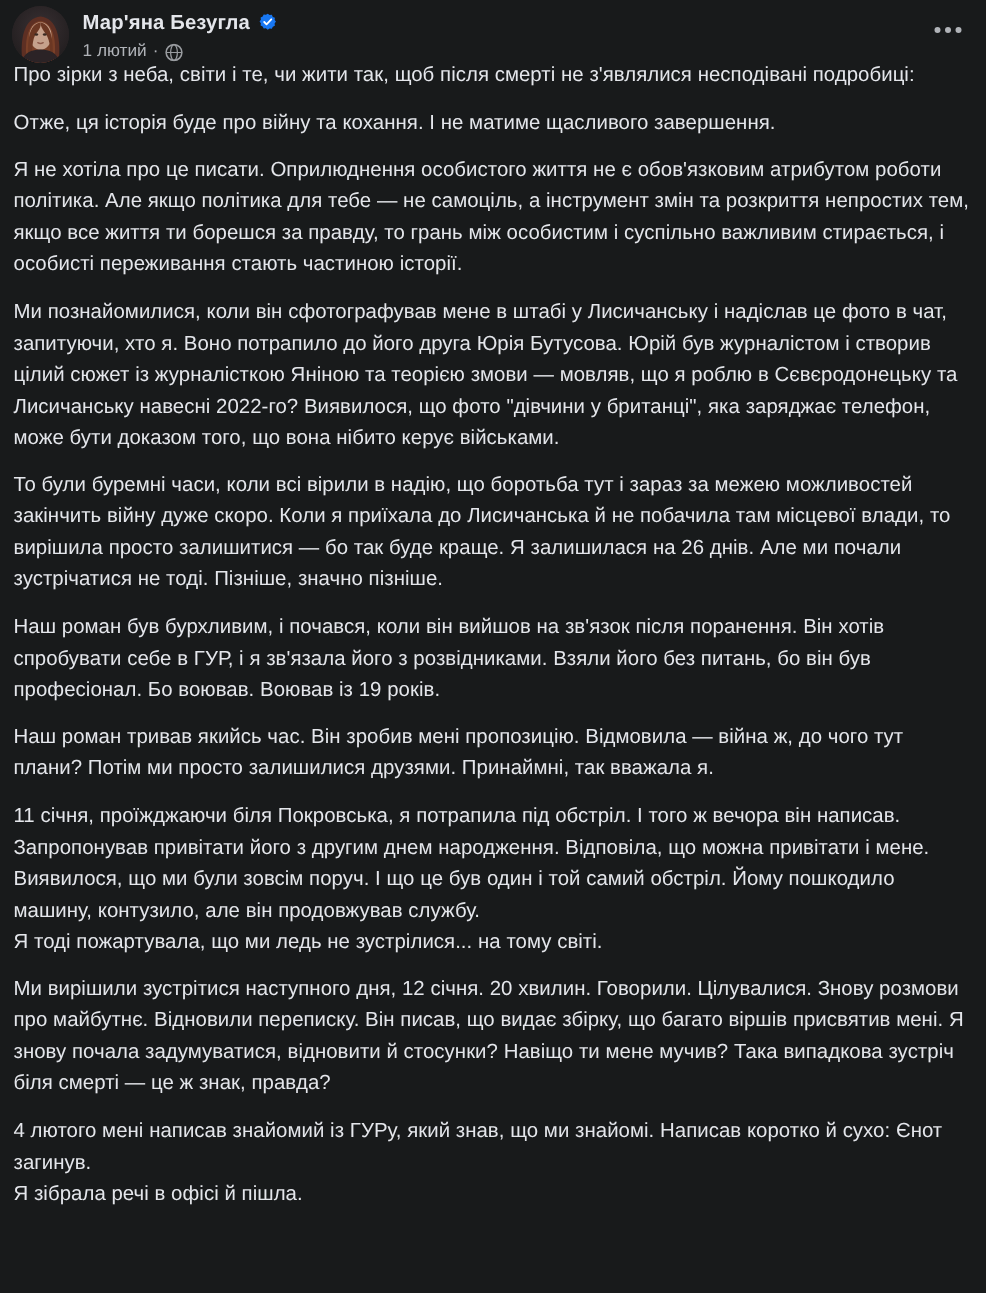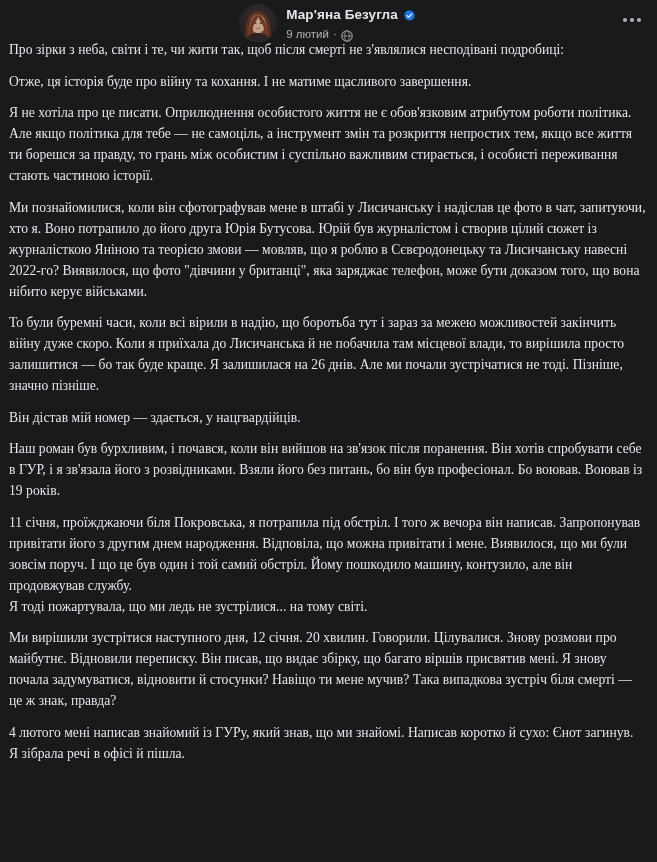--- a/index.html
+++ b/index.html
@@ -26,21 +26,20 @@
   }
 
   
   .post-header {
     display: flex;
     align-items: flex-start;
     padding: 4px 10px 0 8px;
     height: 42px;
     box-sizing: border-box;
     position: relative;
-    justify-content: center;
   }
   .avatar {
     width: 38px;
     height: 38px;
     border-radius: 50%;
     flex: 0 0 38px;
     overflow: hidden;
     background: #2a2426;
     position: relative;
   }
@@ -122,21 +121,20 @@
     line-height: 21px;
     color: #e4e6eb;
     position: relative;
     top: -3px;
   }
   .post-body p {
     margin: 0 0 10.5px 0;
     white-space: pre-wrap;
     word-wrap: break-word;
     letter-spacing: 0.03px;
-    font-family: Liberation Serif, serif;
   }
   .post-body p.first-line {
     margin-bottom: 10.5px;
   }
 </style>
 </head>
 <body>
 
 <div class="post">
 
@@ -179,21 +177,21 @@
         <span class="author-name">Мар'яна Безугла</span>
         <span class="verified-badge">
           <svg width="13" height="13" viewBox="0 0 16 16">
             <path d="M8 0.6l1.9 1.35 2.3-.25 1 2.1 2.1 1-.25 2.3L16.4 8.6l-1.35 1.9.25 2.3-2.1 1-1 2.1-2.3-.25L8 16.9l-1.9-1.35-2.3.25-1-2.1-2.1-1 .25-2.3L-0.4 8.6l1.35-1.9-.25-2.3 2.1-1 1-2.1 2.3.25z" transform="scale(0.8) translate(2,1.2)" fill="#1877f2"></path>
             <path d="M5.1 8.2l1.9 1.9 3.9-4.1" stroke="#ffffff" stroke-width="1.5" fill="none" stroke-linecap="round" stroke-linejoin="round"></path>
           </svg>
         </span>
       </div>
 
       <div class="meta-row">
-        <span class="post-date">9 лютий</span>
+        <span class="post-date">1 лютий</span>
         <span class="meta-sep">·</span>
         <span class="globe-icon">
           <svg width="12" height="12" viewBox="0 0 16 16">
             <circle cx="8" cy="8" r="7" fill="none" stroke="#b0b3b8" stroke-width="1.4"></circle>
             <ellipse cx="8" cy="8" rx="3" ry="7" fill="none" stroke="#b0b3b8" stroke-width="1.1"></ellipse>
             <line x1="1" y1="8" x2="15" y2="8" stroke="#b0b3b8" stroke-width="1.1"></line>
           </svg>
         </span>
       </div>
     </div>
@@ -204,22 +202,22 @@
       <i></i>
     </div>
   </div>
 
   <div class="post-body">
     <p class="first-line">Про зірки з неба, світи і те, чи жити так, щоб після смерті не з'являлися несподівані подробиці:</p>
     <p>Отже, ця історія буде про війну та кохання. І не матиме щасливого завершення.</p>
     <p>Я не хотіла про це писати. Оприлюднення особистого життя не є обов'язковим атрибутом роботи політика. Але якщо політика для тебе — не самоціль, а інструмент змін та розкриття непростих тем, якщо все життя ти борешся за правду, то грань між особистим і суспільно важливим стирається, і особисті переживання стають частиною історії.</p>
     <p>Ми познайомилися, коли він сфотографував мене в штабі у Лисичанську і надіслав це фото в чат, запитуючи, хто я. Воно потрапило до його друга Юрія Бутусова. Юрій був журналістом і створив цілий сюжет із журналісткою Яніною та теорією змови — мовляв, що я роблю в Сєвєродонецьку та Лисичанську навесні 2022-го? Виявилося, що фото "дівчини у британці", яка заряджає телефон, може бути доказом того, що вона нібито керує військами.</p>
     <p>То були буремні часи, коли всі вірили в надію, що боротьба тут і зараз за межею можливостей закінчить війну дуже скоро. Коли я приїхала до Лисичанська й не побачила там місцевої влади, то вирішила просто залишитися — бо так буде краще. Я залишилася на 26 днів. Але ми почали зустрічатися не тоді. Пізніше, значно пізніше.</p>
-    <p>Він дістав мій номер — здається, у нацгвардійців.</p>
     <p>Наш роман був бурхливим, і почався, коли він вийшов на зв'язок після поранення. Він хотів спробувати себе в ГУР, і я зв'язала його з розвідниками. Взяли його без питань, бо він був професіонал. Бо воював. Воював із 19 років.</p>
+    <p>Наш роман тривав якийсь час. Він зробив мені пропозицію. Відмовила — війна ж, до чого тут плани? Потім ми просто залишилися друзями. Принаймні, так вважала я.</p>
     <p>11 січня, проїжджаючи біля Покровська, я потрапила під обстріл. І того ж вечора він написав. Запропонував привітати його з другим днем народження. Відповіла, що можна привітати і мене. Виявилося, що ми були зовсім поруч. І що це був один і той самий обстріл. Йому пошкодило машину, контузило, але він продовжував службу.
 Я тоді пожартувала, що ми ледь не зустрілися... на тому світі.</p>
     <p>Ми вирішили зустрітися наступного дня, 12 січня. 20 хвилин. Говорили. Цілувалися. Знову розмови про майбутнє. Відновили переписку. Він писав, що видає збірку, що багато віршів присвятив мені. Я знову почала задумуватися, відновити й стосунки? Навіщо ти мене мучив? Така випадкова зустріч біля смерті — це ж знак, правда?</p>
     <p>4 лютого мені написав знайомий із ГУРу, який знав, що ми знайомі. Написав коротко й сухо: Єнот загинув.
 Я зібрала речі в офісі й пішла.</p>
 
   </div>
 
 </div>
 

